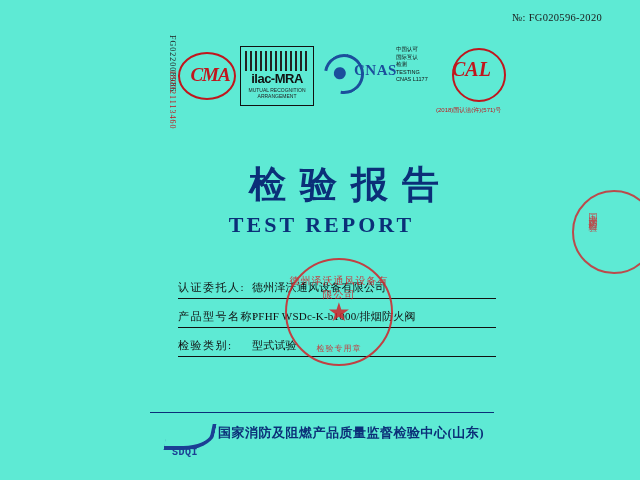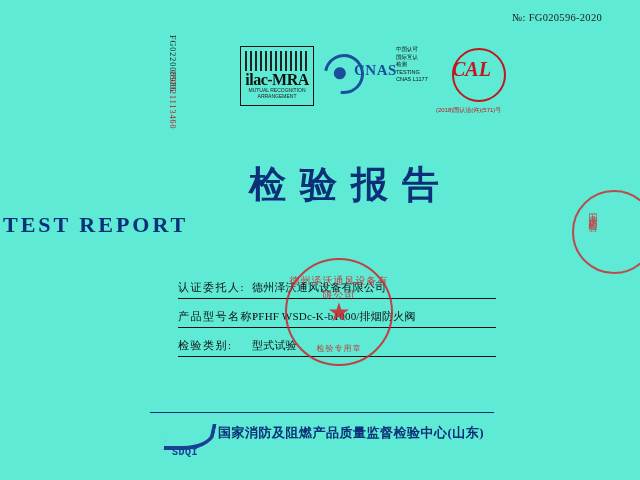--- a/index.html
+++ b/index.html
@@ -102,23 +102,23 @@
     width: 1.5px;
     height: 20px;
     background: #222;
   }
   .ilac .mid {
     position: absolute;
     top: 24px;
     left: 0;
     width: 100%;
     text-align: center;
-    font-family: Liberation Serif, serif;
-    font-weight: bold;
-    font-size: 16px;
+    font-family: Liberation Sans, sans-serif;
+    font-weight: bold;
+    font-size: 13px;
     color: #111;
     letter-spacing: -0.5px;
   }
   .ilac .sub {
     position: absolute;
     top: 40px;
     left: 0;
     width: 100%;
     text-align: center;
     font-family: "Liberation Sans", sans-serif;
@@ -224,21 +224,21 @@
     letter-spacing: 14px;
     color: #0b2f78;
     text-indent: 14px;
     padding-left: 24px;
   }
   .title-en {
     position: absolute;
     top: 212px;
     left: 0;
     width: 640px;
-    text-align: left;
+    text-align: center;
     font-family: "Liberation Serif", serif;
     font-weight: bold;
     font-size: 22px;
     letter-spacing: 3px;
     color: #0b2f78;
     text-indent: 3px;
   }
 
   
   .fields {
@@ -412,20 +412,24 @@
 
 <div id="page">
 
   <div class="report-no">№: FG020596-2020</div>
 
   <div class="side-code c1">FG022008986</div>
   <div class="side-code c2">180021113460</div>
 
   <div class="logo-row">
 
+    <div class="cma">
+      <div class="ring"></div>
+      <div class="txt">CMA</div>
+    </div>
 
     <div class="ilac">
       <div class="lines">
         <i style="left:0px"></i>
           <i style="left:5px"></i>
           <i style="left:10px"></i>
           <i style="left:15px"></i>
         <i style="left:20px"></i>
           <i style="left:25px"></i>
           <i style="left:30px"></i>

